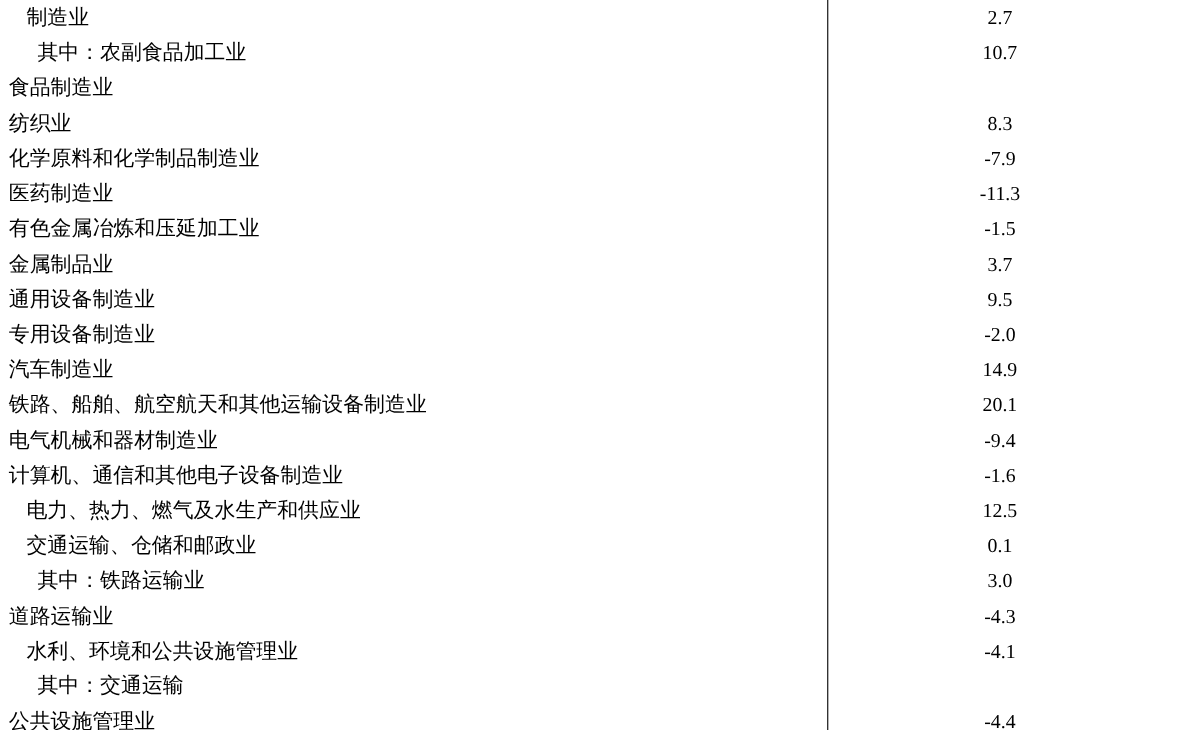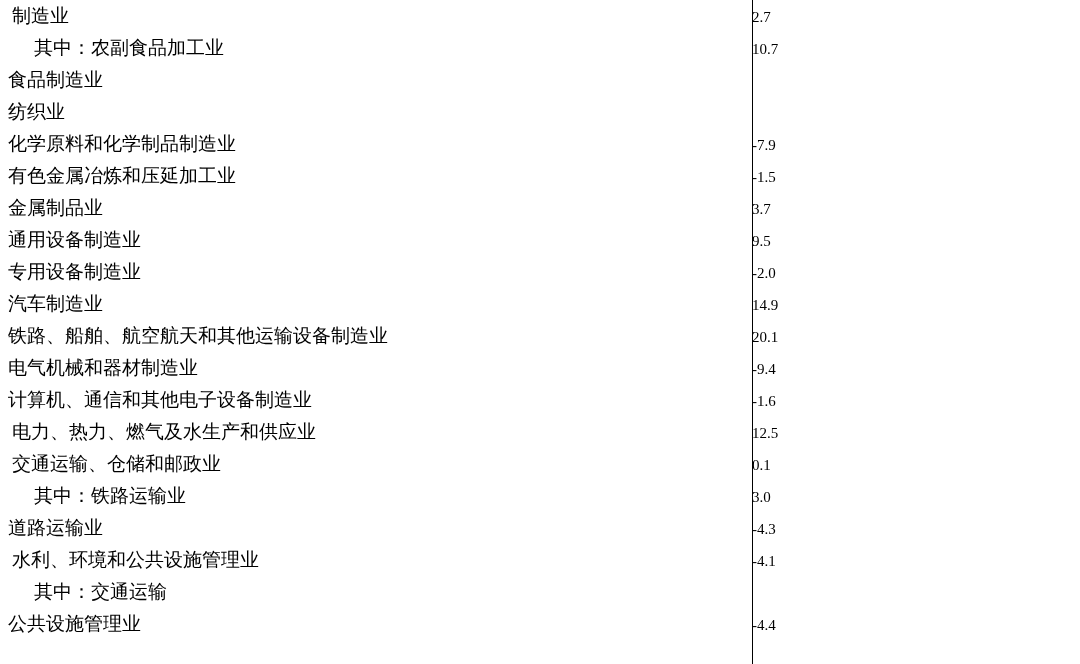--- a/index.html
+++ b/index.html
@@ -44,28 +44,28 @@
     width: 752px;
     box-sizing: border-box;
     font-size: 19px;
     line-height: 32px;
     white-space: nowrap;
     padding-left: 8px;
   }
   .value {
     flex: 1 1 auto;
     box-sizing: border-box;
-    text-align: left;
-    font-size: 15px;
+    text-align: center;
+    font-size: 18px;
     line-height: 32px;
     padding-right: 14px;
     white-space: nowrap;
   }
   
-  .lvl0 { padding-left: 12px; }
+  .lvl0 { padding-left: 24px; }
   .lvl1 { padding-left: 34px; }
   .lvl2 { }
 </style>
 </head>
 <body>
 
 <div class="page">
   <div class="divider"></div>
   <div class="table" id="table-body">
       <div class="row">
@@ -74,24 +74,29 @@
       </div>
       <div class="row">
         <div class="label lvl1">其中：农副食品加工业</div>
         <div class="value">10.7</div>
       </div>
       <div class="row">
         <div class="label lvl2">食品制造业</div>
       </div>
       <div class="row">
         <div class="label lvl2">纺织业</div>
+        <div class="value">8.3</div>
       </div>
       <div class="row">
         <div class="label lvl2">化学原料和化学制品制造业</div>
         <div class="value">-7.9</div>
+      </div>
+      <div class="row">
+        <div class="label lvl2">医药制造业</div>
+        <div class="value">-11.3</div>
       </div>
       <div class="row">
         <div class="label lvl2">有色金属冶炼和压延加工业</div>
         <div class="value">-1.5</div>
       </div>
       <div class="row">
         <div class="label lvl2">金属制品业</div>
         <div class="value">3.7</div>
       </div>
       <div class="row">

